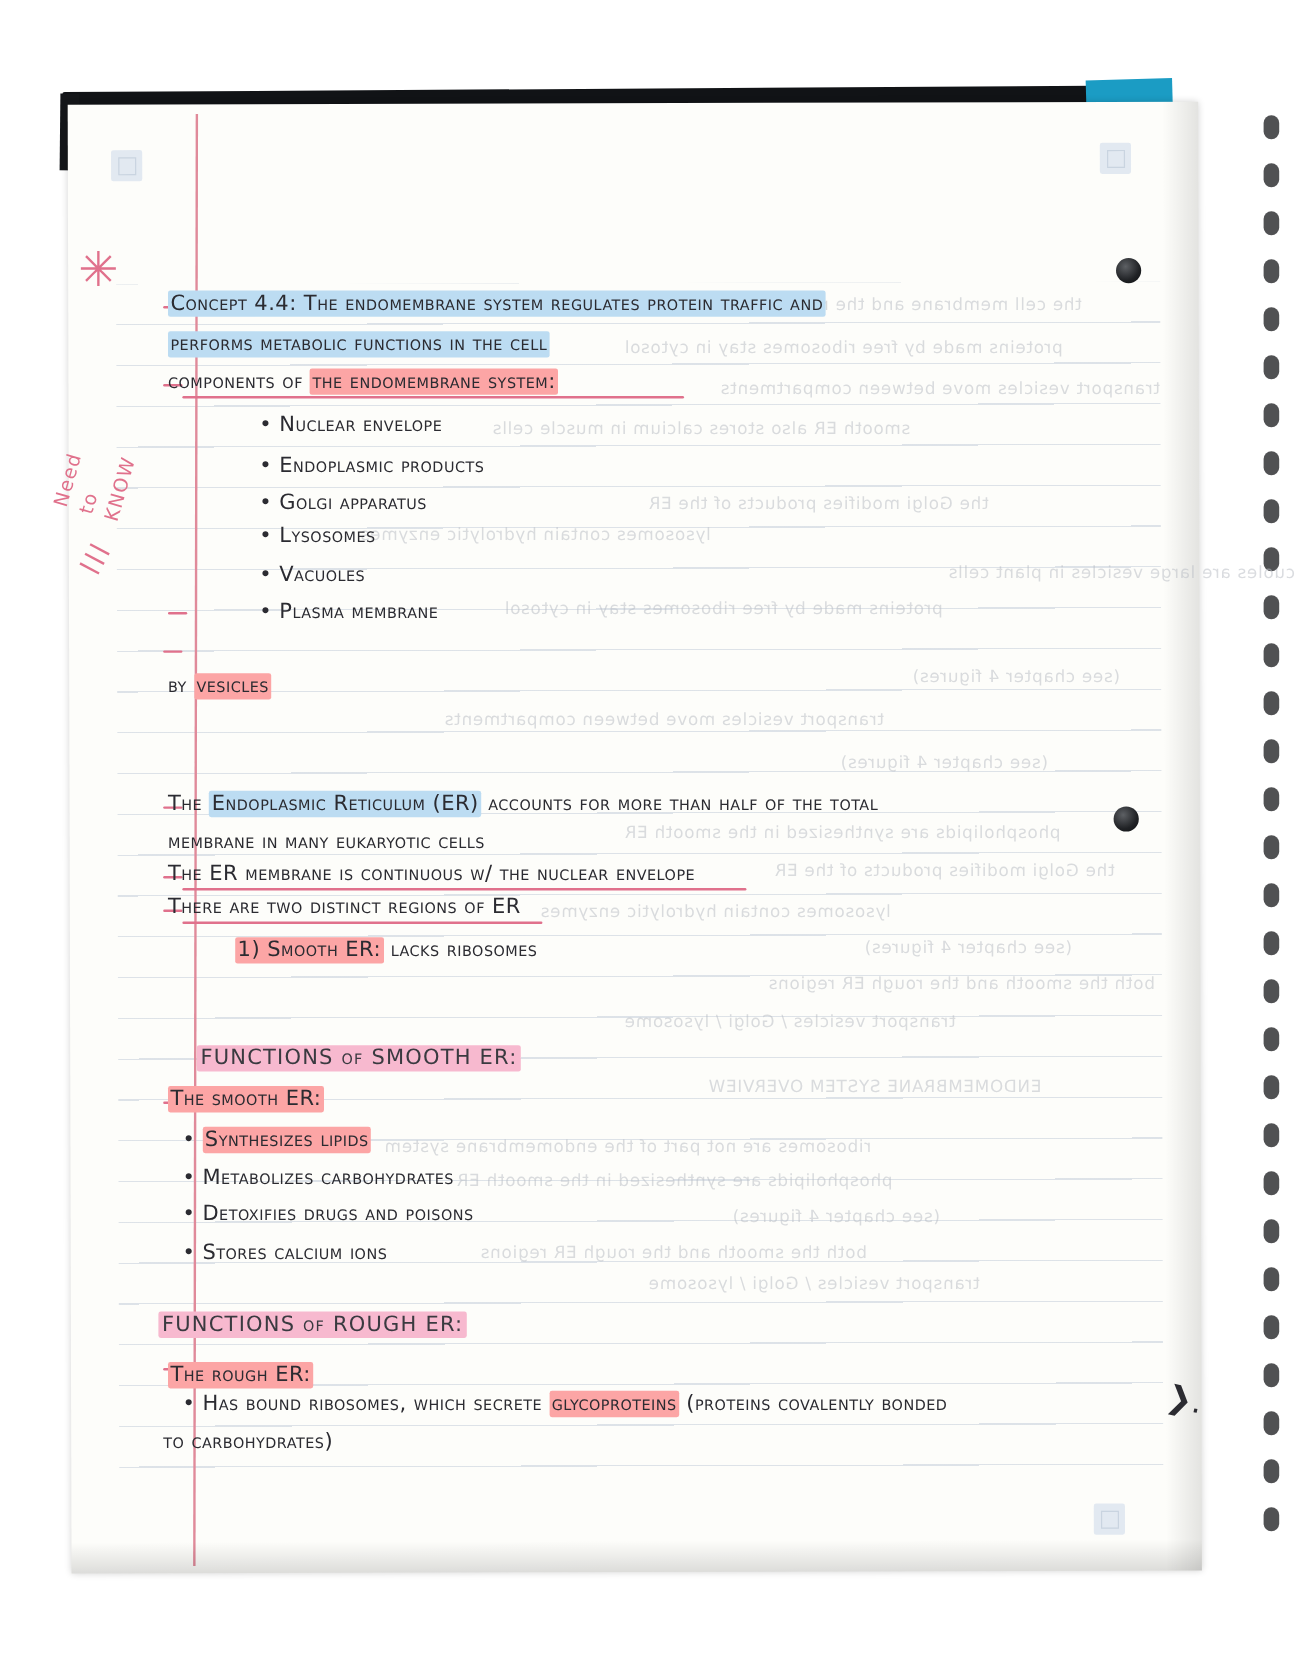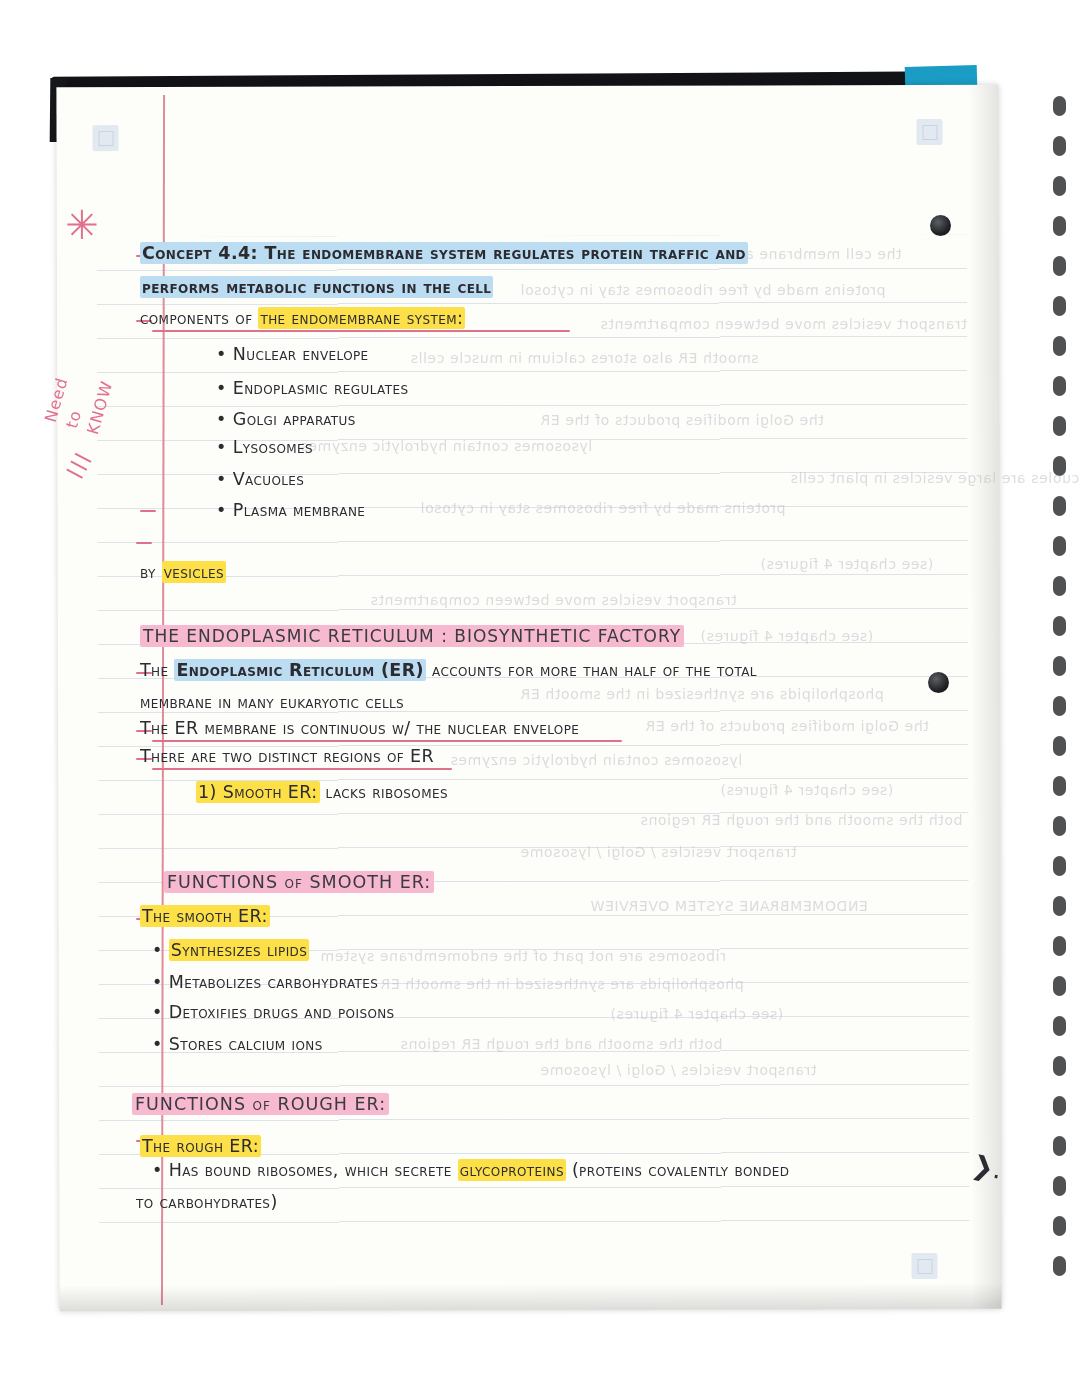--- a/index.html
+++ b/index.html
@@ -138,22 +138,22 @@
     white-space: nowrap;
     font-variant: small-caps;
   }
   .line {
     left: 140px;
   }
   .indent1 { left: 152px; }
   .indent2 { left: 176px; margin-left: 40px; }
   .indent3 { left: 196px; }
 
-  .hl-blue   { background: #bcdcf2; padding: 1px 2px; border-radius: 2px; font-weight: bold; }
-  .hl-yellow { background: #fde047; padding: 1px 2px; border-radius: 2px; }
+  .hl-blue   { background: #bcdcf2; padding: 1px 2px; border-radius: 2px; }
+  .hl-yellow { background: #fca5a5; padding: 1px 2px; border-radius: 2px; }
   .pink-head {
     color: #3a3a40;
     background: #f7b9cf;
     padding: 1px 3px;
     border-radius: 2px;
     letter-spacing: 1px;
   }
 
   
   .uline {
@@ -330,21 +330,21 @@
     <span>components of&nbsp;</span><span class="hl-yellow">the endomembrane system:</span>
   </div>
   <div class="uline" style="left:152px; top:330px; width:418px;"></div>
 
   <div class="hand indent2" style="top:344px;">
     <span>•</span>
     <span>Nuclear envelope</span>
   </div>
   <div class="hand indent2" style="top:378px;">
     <span>•</span>
-    <span>Endoplasmic regulates</span>
+    <span>Endoplasmic products</span>
   </div>
   <div class="hand indent2" style="top:409px;">
     <span>•</span>
     <span>Golgi apparatus</span>
   </div>
   <div class="hand indent2" style="top:437px;">
     <span>•</span>
     <span>Lysosomes</span>
   </div>
   <div class="hand indent2" style="top:469px;">
@@ -356,23 +356,20 @@
     <span>Plasma membrane</span>
   </div>
   <div class="dash" style="left:140px; top:510px;"></div>
 
   <div class="dash" style="left:136px; top:542px;"></div>
   <div class="hand line" style="top:562px;">
     <span>by</span>
     <span class="hl-yellow">vesicles</span>
   </div>
 
-  <div class="hand line" style="top:626px; font-size:17px; letter-spacing:1.2px;">
-    <span class="pink-head">THE ENDOPLASMIC RETICULUM : BIOSYNTHETIC FACTORY</span>
-  </div>
 
   <div class="dash" style="left:136px; top:672px;"></div>
   <div class="hand line" style="top:660px;">
     <span>The</span>
     <span class="hl-blue">Endoplasmic Reticulum (ER)</span>
     <span>accounts for more than half of the total</span>
   </div>
   <div class="hand line" style="top:692px;">membrane in many eukaryotic cells</div>
 
   <div class="dash" style="left:136px; top:730px;"></div>

